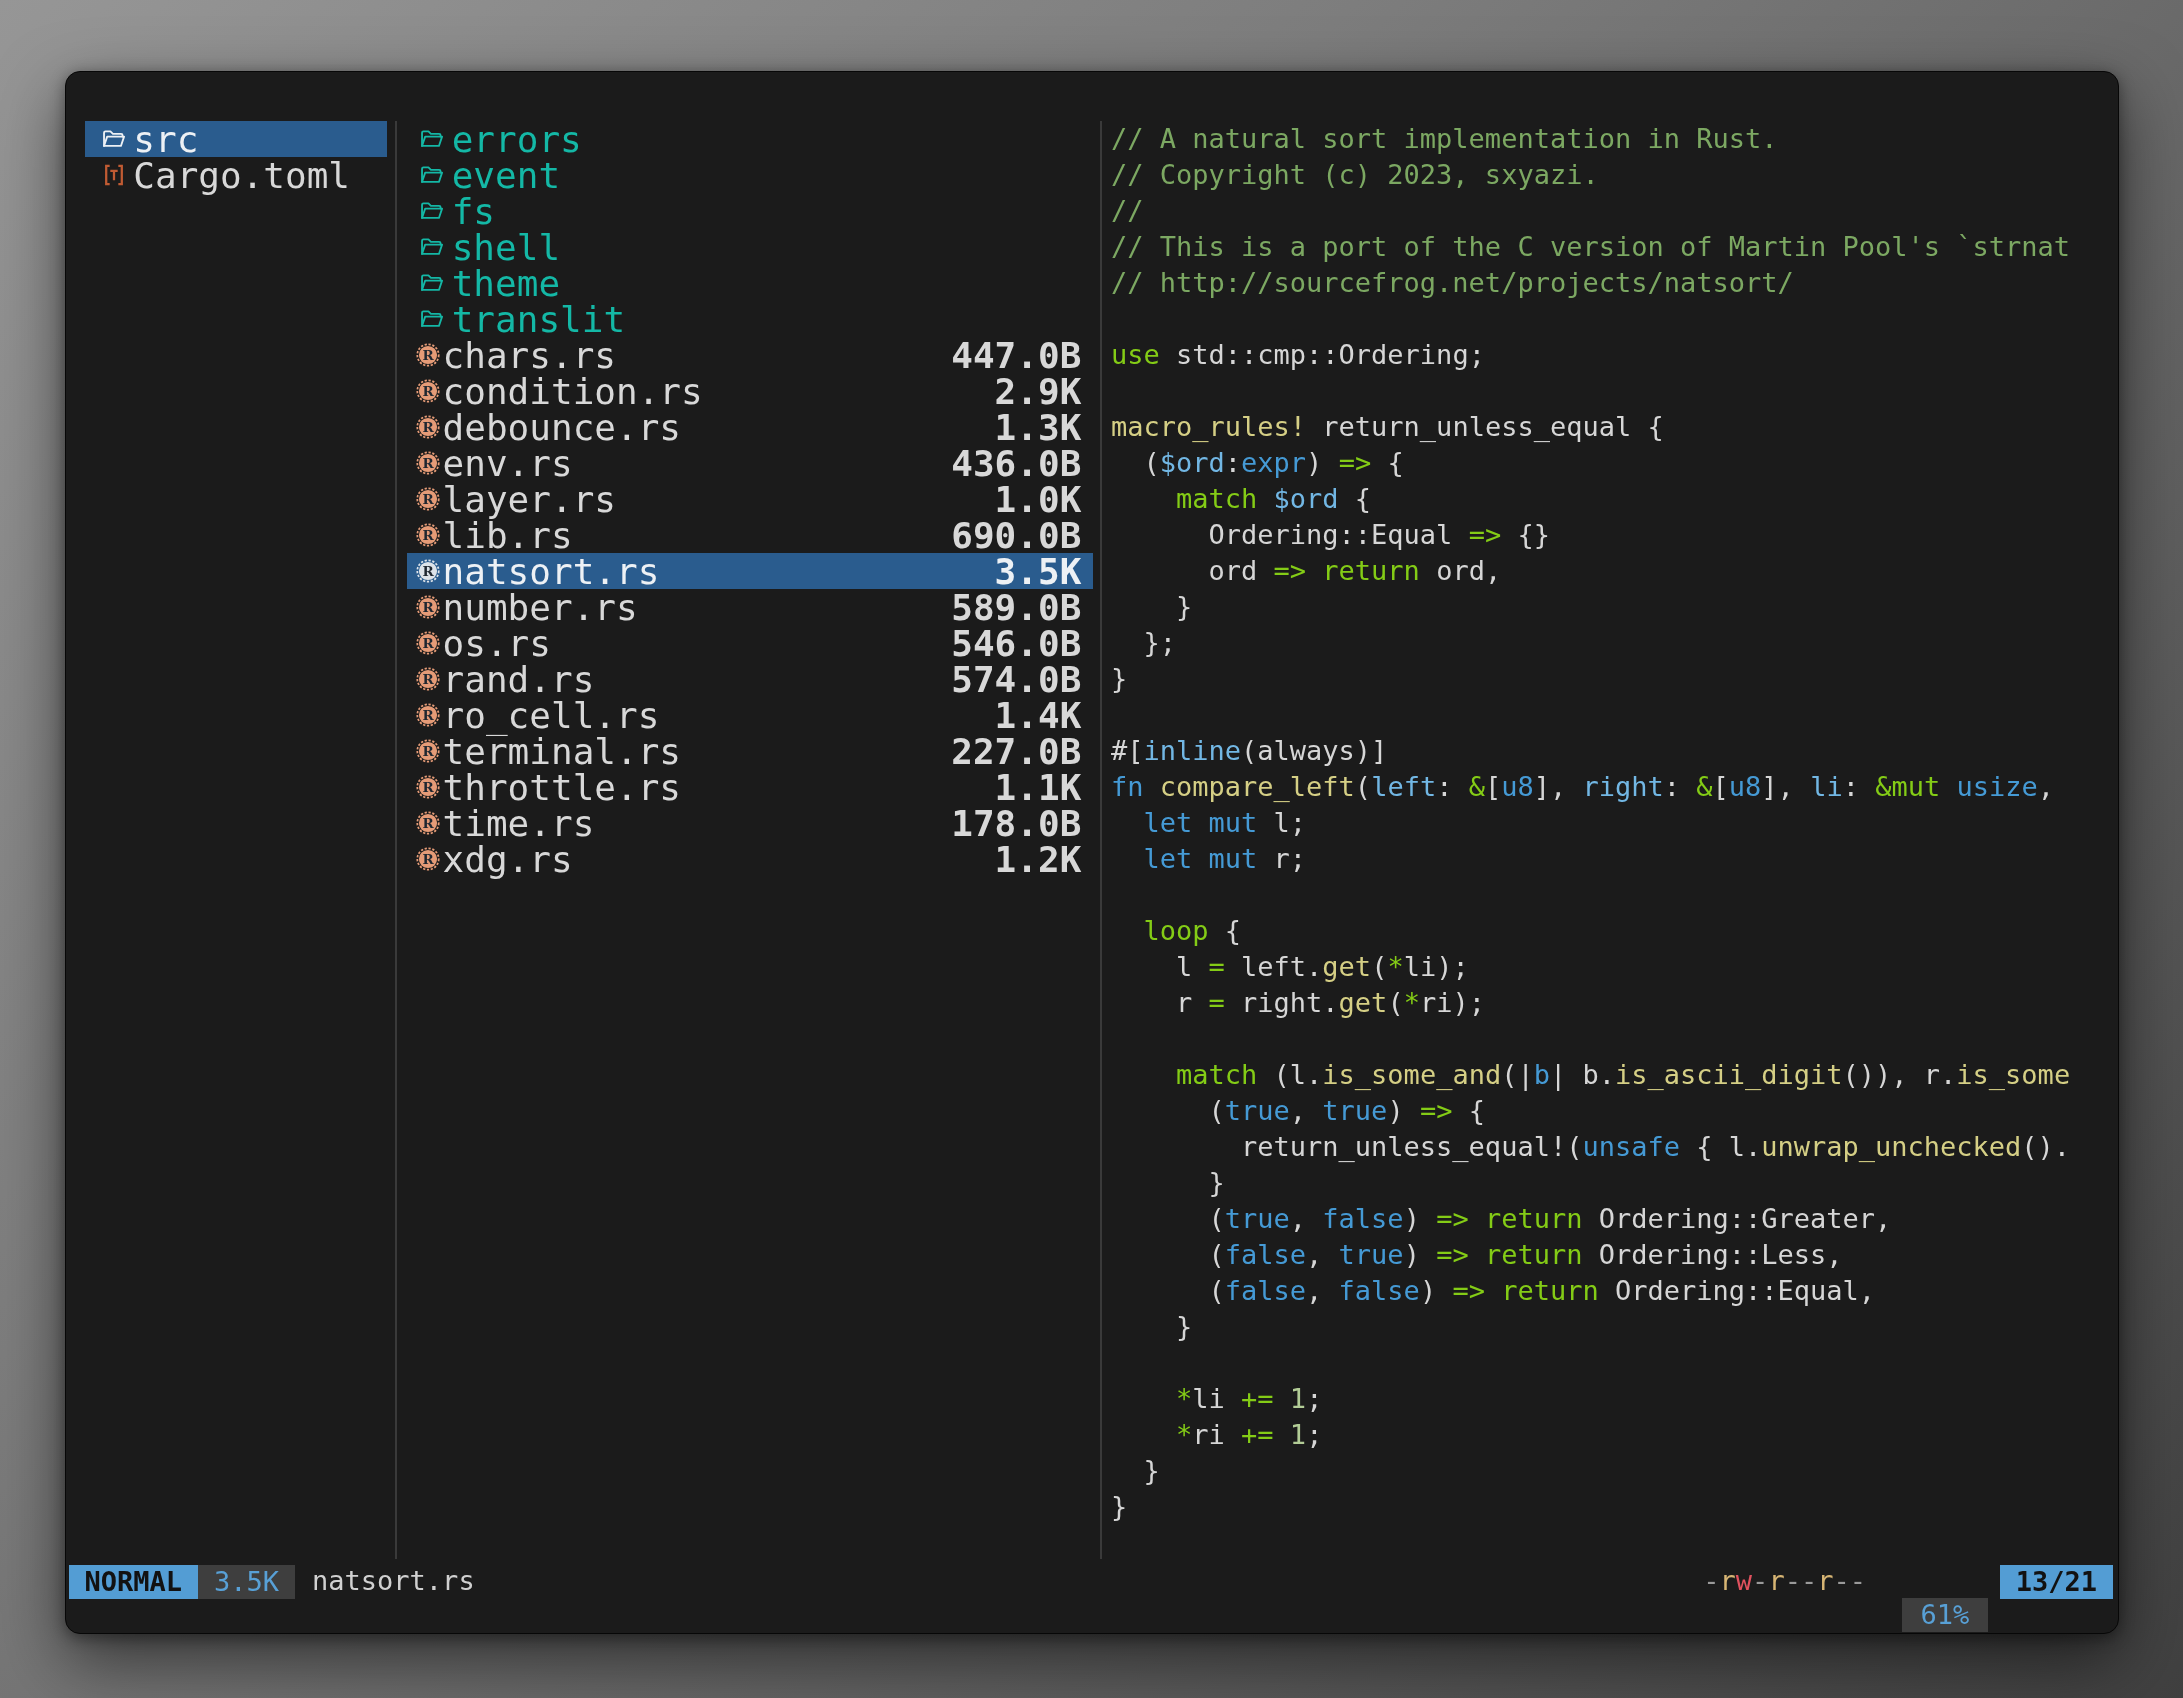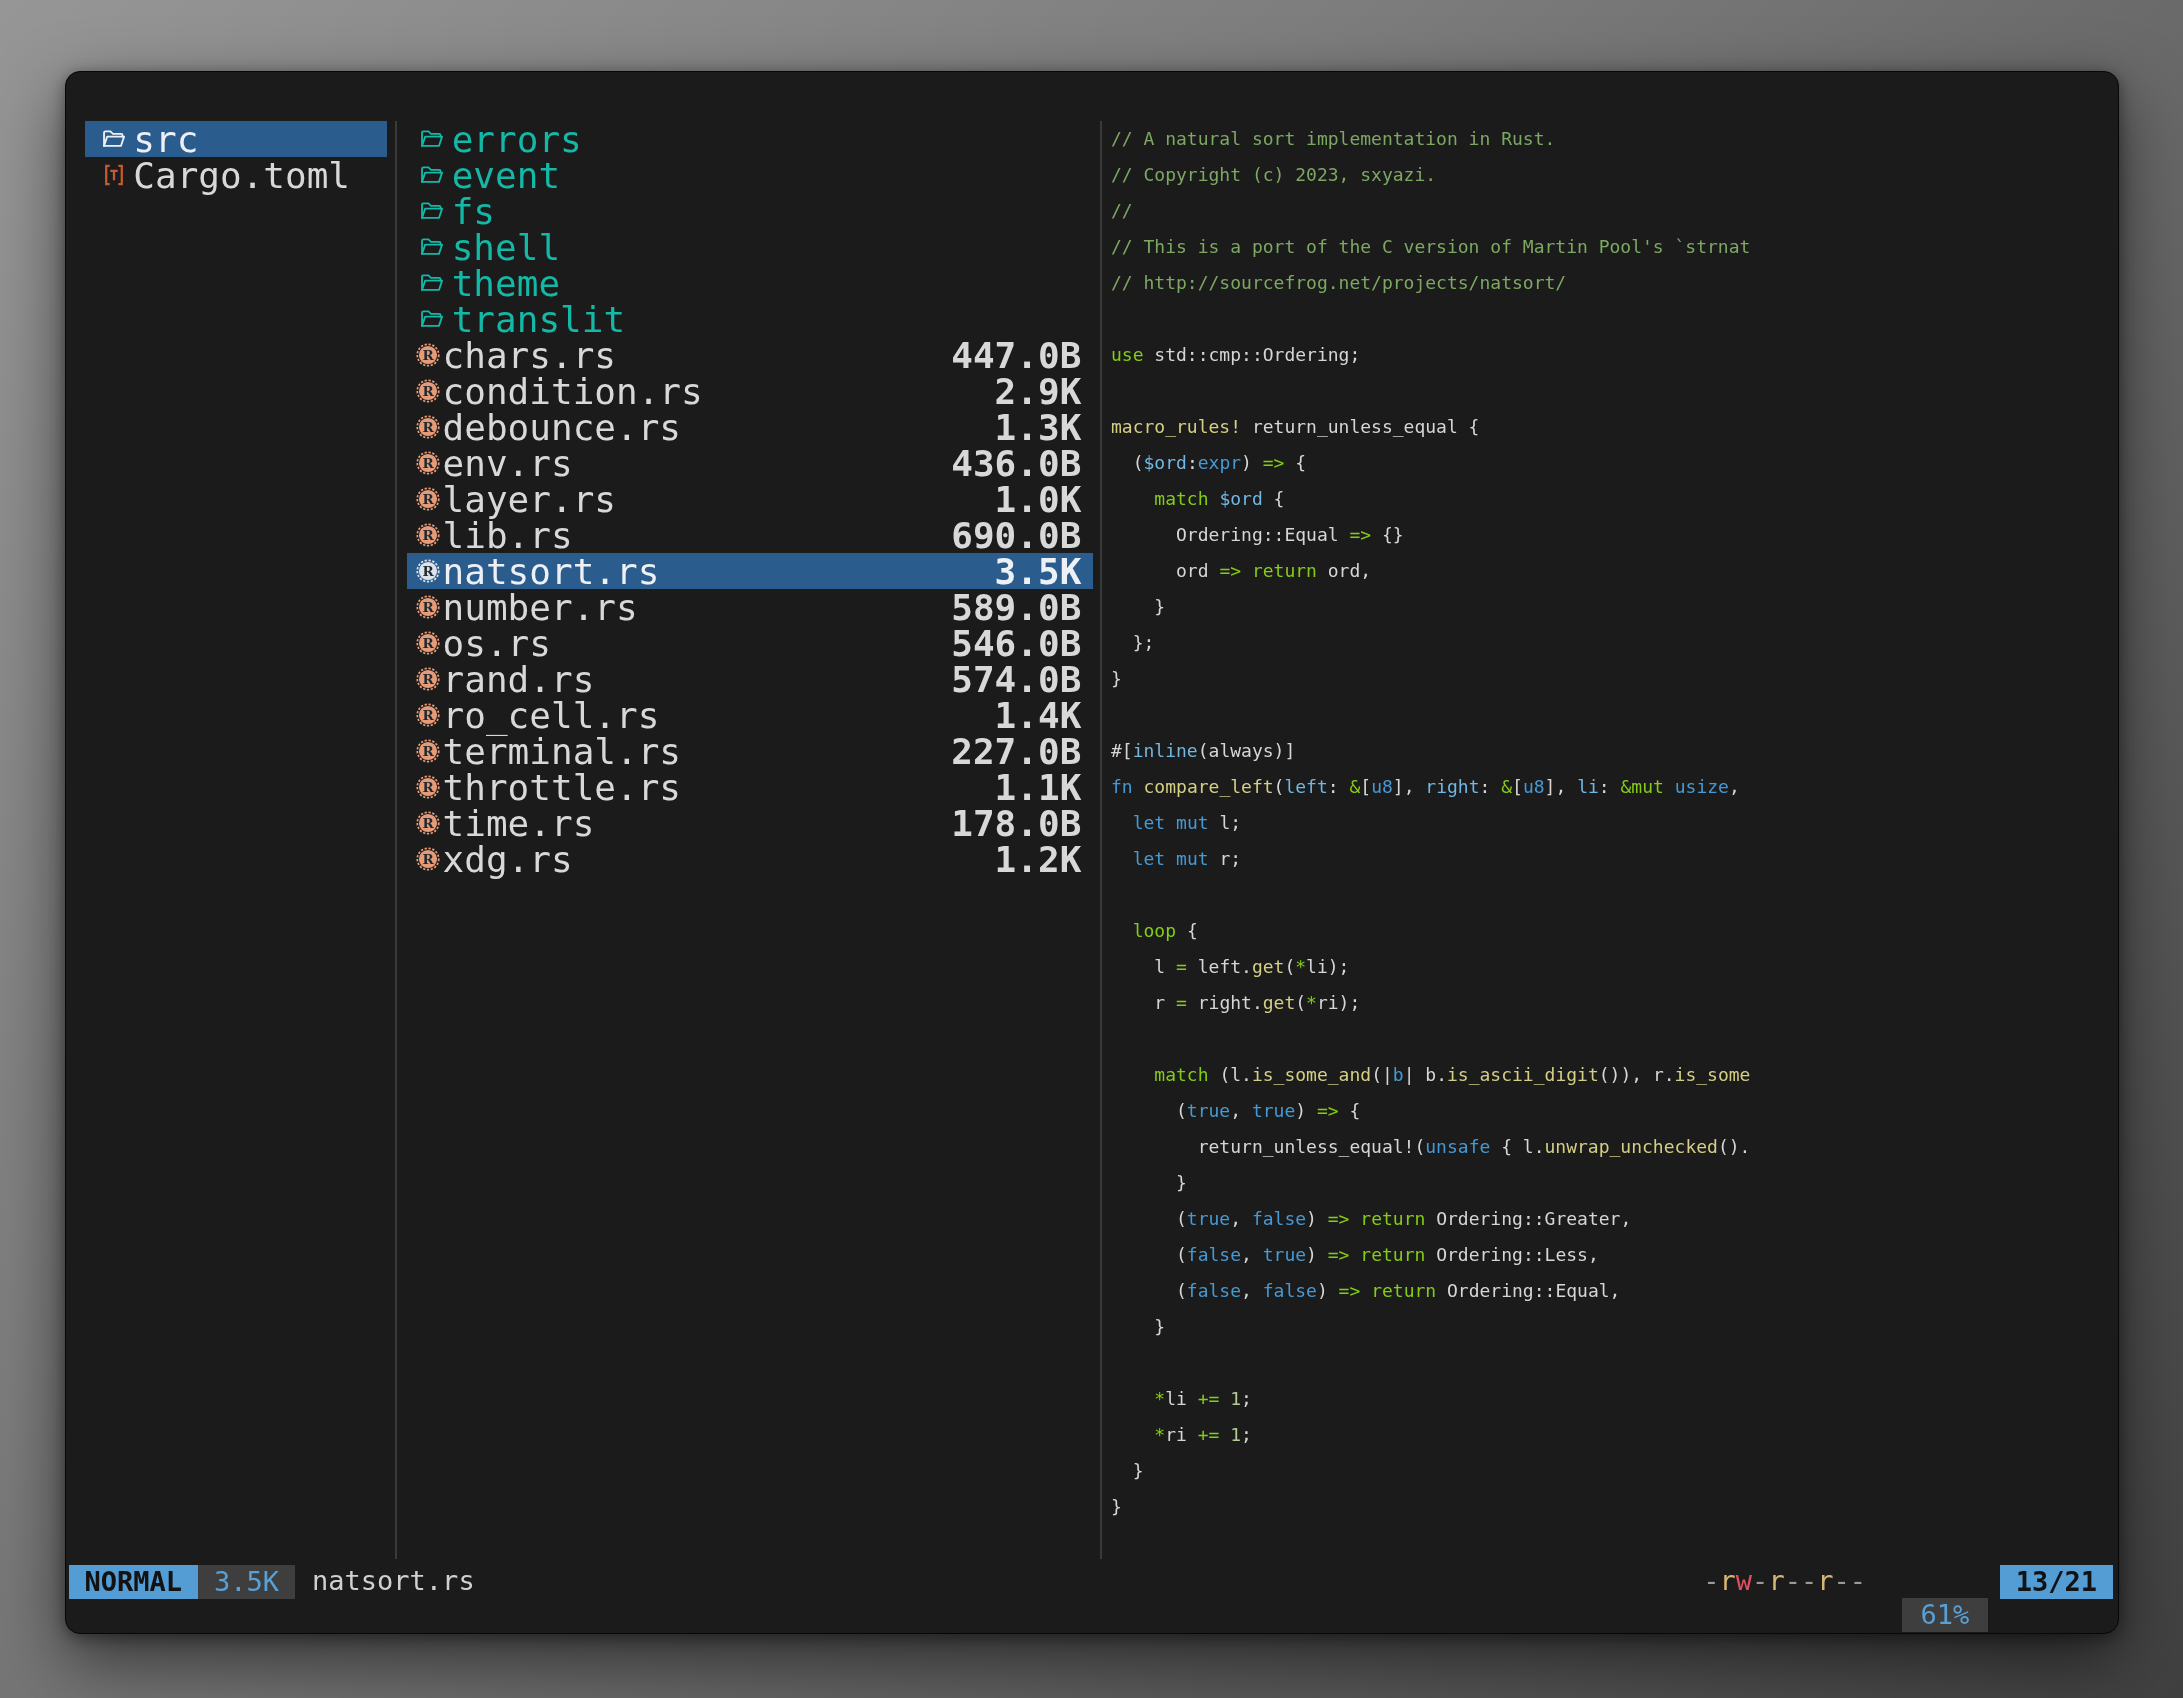--- a/index.html
+++ b/index.html
@@ -34,21 +34,21 @@
   #middle-rows .folder-row { padding-left:11.7px; color:#14b8a6; }
   #middle-rows .folder-row .icon { width:33px; }
   #middle-rows .file-row { padding-left:7.6px; }
   #middle-rows .file-row .icon { width:28px; color:#e59b77; }
   #middle-rows .file-row.sel .icon { color:#dde3e9; }
   .row .name { flex:1 1 auto; overflow:hidden; }
   .row .size { margin-left:auto; padding-right:11.7px;font-weight:bold; }
 
   .code-pane {
     position:absolute; left:1045px; top:49px; width:1004px; height:1438px;
-    overflow:hidden; font-size:18px;
+    overflow:hidden; font-size:27px;
   }
   .code-line { height:36px; line-height:36px; white-space:pre; }
   .t-c { color:#7ca862; }
   .t-k { color:#84cc16;text-align:right; }
   .t-b { color:#459ad5; }
   .t-p { color:#72b7e4; }
   .t-y { color:#d5cf85; }
   .t-w { color:#d6d6d6; }
   .t-g { color:#b2cc96; }
   .t-dim { color:#9a9a9a; }

